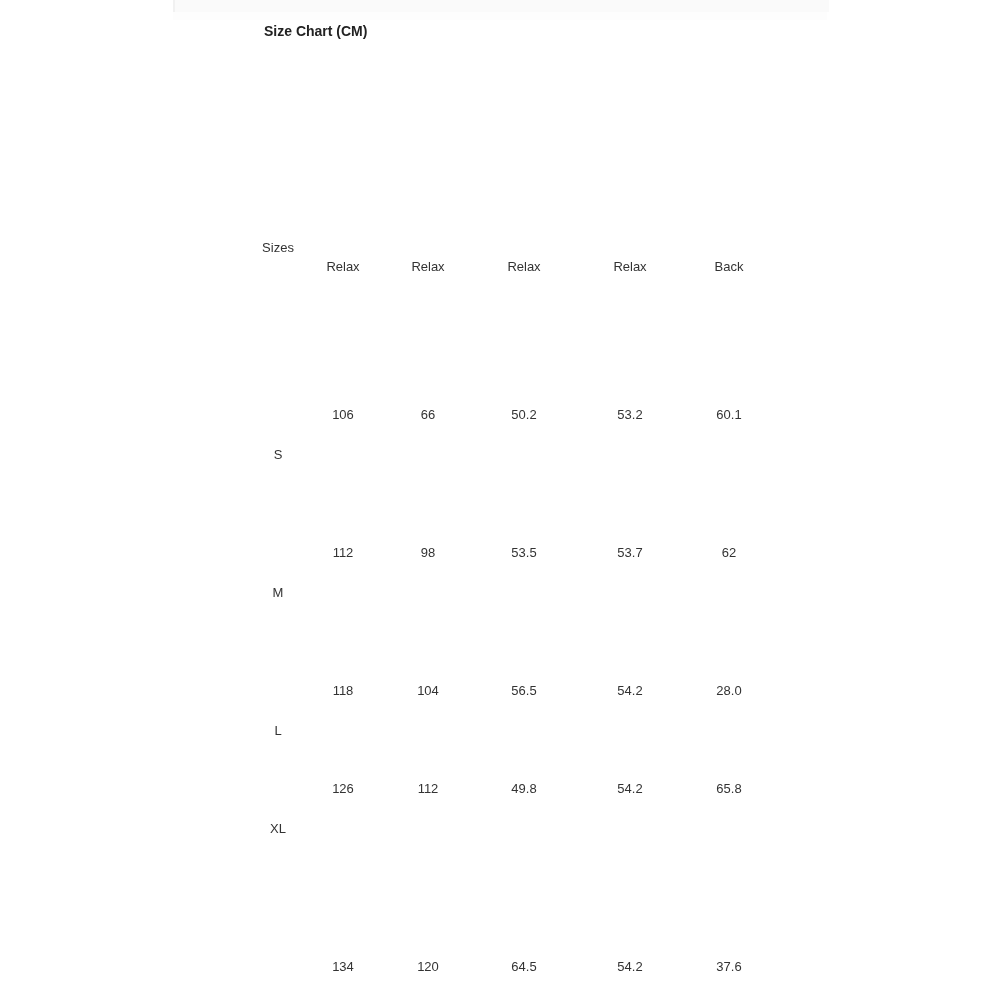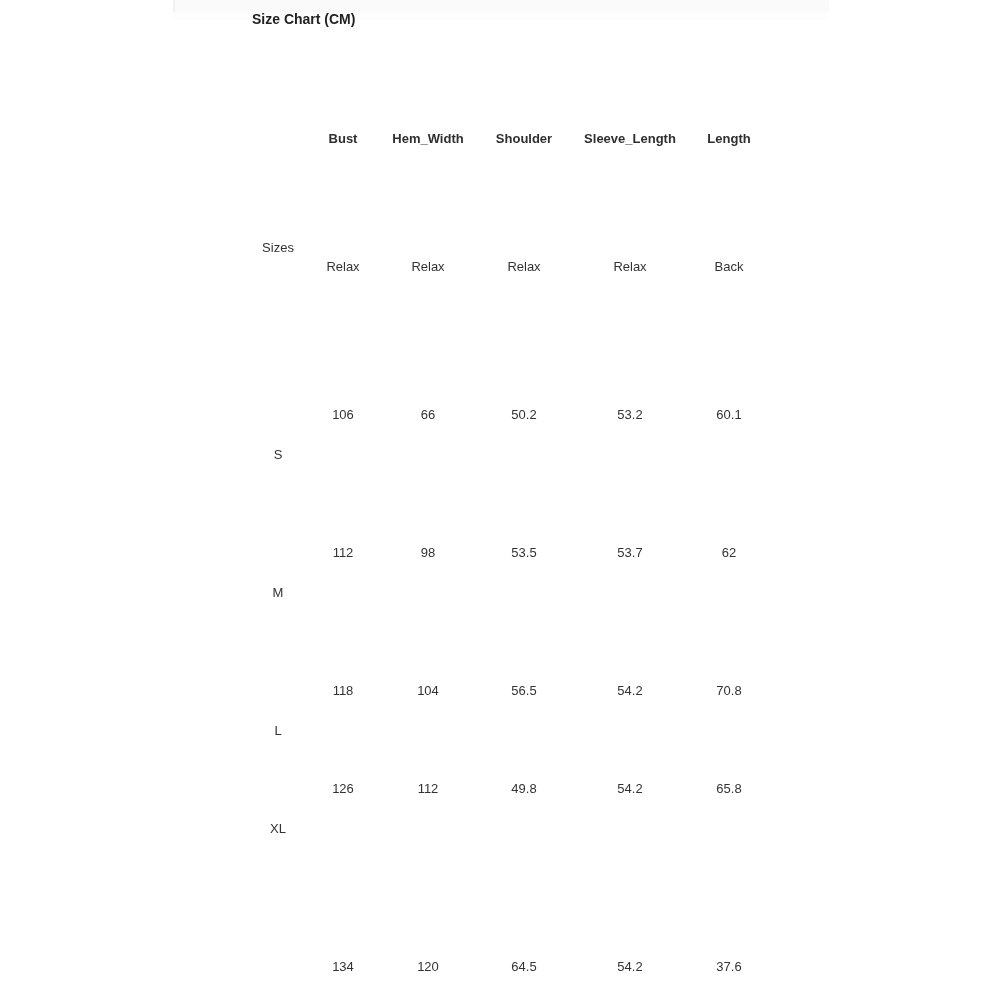--- a/index.html
+++ b/index.html
@@ -29,21 +29,21 @@
     left: 173px;
     top: 12px;
     width: 654px;
     height: 8px;
     background: #fdfdfd;
   }
   .title {
     position: absolute;
     left: 248px;
     top: 7px;
-    margin: 4px;
+    margin: 16px;
     font-size: 14px;
     line-height: 16px;
     font-weight: 700;
     color: #222222;
   }
   .row {
     position: absolute;
     left: 0;
     width: 1000px;
     height: 16px;
@@ -71,27 +71,20 @@
 </head>
 <body>
 
 <div class="canvas">
 
   <div class="top-band"></div>
   <div class="top-band-2"></div>
 
   <h1 class="title">Size Chart (CM)</h1>
 
-  <div class="row" style="top:131px">
-    <span class="cell hdr c1">Bust</span>
-    <span class="cell hdr c2">Hem_Width</span>
-    <span class="cell hdr c3">Shoulder</span>
-    <span class="cell hdr c4 c4w">Sleeve_Length</span>
-    <span class="cell hdr c5">Length</span>
-  </div>
 
   <div class="row" style="top:200px">
     <span class="cell c0">Sizes</span>
   </div>
 
   <div class="row" style="top:259px">
     <span class="cell c1">Relax</span>
     <span class="cell c2">Relax</span>
     <span class="cell c3">Relax</span>
     <span class="cell c4">Relax</span>
@@ -115,21 +108,21 @@
     <span class="cell c4">53.7</span>
     <span class="cell c5">62</span>
   </div>
 
   <div class="row" style="top:683px">
     <span class="cell c0">L</span>
     <span class="cell c1">118</span>
     <span class="cell c2">104</span>
     <span class="cell c3">56.5</span>
     <span class="cell c4">54.2</span>
-    <span class="cell c5">70.8</span>
+    <span class="cell c5">28.0</span>
   </div>
 
   <div class="row" style="top:781px">
     <span class="cell c0">XL</span>
     <span class="cell c1">126</span>
     <span class="cell c2">112</span>
     <span class="cell c3">49.8</span>
     <span class="cell c4">54.2</span>
     <span class="cell c5">65.8</span>
   </div>

